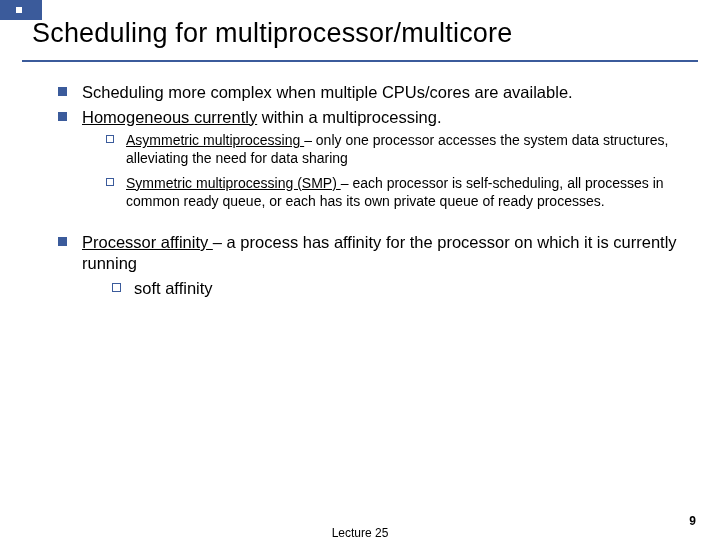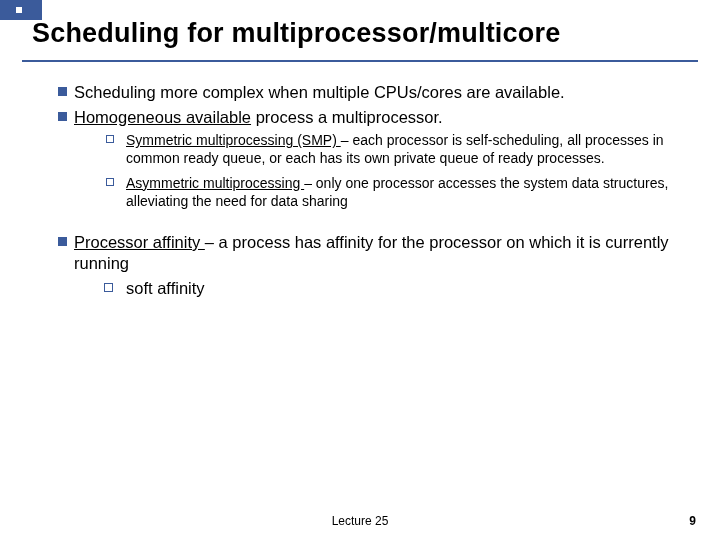--- a/index.html
+++ b/index.html
@@ -27,30 +27,30 @@
   .rule {
     position: absolute;
     top: 60px; left: 22px; right: 22px;
     height: 2px;
     background: #3b5b9b;
   }
   .title {
     position: absolute;
     top: 18px; left: 32px;
     font-size: 27px;
-    font-weight: 700;
+    font-weight: 400;
     letter-spacing: 0.2px;
   }
   .content {
     position: absolute;
     top: 82px; left: 58px; right: 30px;
     font-size: 16.5px;
     line-height: 1.25;
   }
-  .b1 { padding-left: 16px; position: relative; margin-bottom: 4px; }
+  .b1 { padding-left: 24px; position: relative; margin-bottom: 4px; }
   .b1 .mark {
     position: absolute; left: 0; top: 5px;
     width: 9px; height: 9px; background: #3b5b9b;
   }
   .sub {
     margin: 4px 0 10px 48px;
     font-size: 14px;
     line-height: 1.3;
   }
   .b2 { padding-left: 20px; position: relative; margin-bottom: 6px; }
@@ -63,21 +63,21 @@
     font-size: 16.5px;
   }
   .b3 { padding-left: 22px; position: relative; margin-bottom: 2px; line-height:1.35; }
   .b3 .mark {
     position: absolute; left: 0; top: 6px;
     width: 9px; height: 9px; border: 1.5px solid #3b5b9b; background: #fff;
   }
   .u { text-decoration: underline; }
   .footer {
     position: absolute;
-    bottom: 12px; left: 0; right: 0;
+    bottom: 0; left: 0; right: 0;
     text-align: center;
     font-size: 12px;
   }
   .pagenum {
     position: absolute;
     bottom: 12px; right: 24px;
     font-size: 12px;
     font-weight: bold;
   }
   .spacer { height: 12px; }
@@ -91,33 +91,33 @@
 
 <div class="content">
 
   <div class="b1">
     <div class="mark"></div>
     <span>Scheduling more complex when multiple CPUs/cores are available.</span>
   </div>
 
   <div class="b1">
     <div class="mark"></div>
-    <span class="u">Homogeneous available</span><span> process a multiprocessor.</span>
+    <span class="u">Homogeneous currently</span><span> within a multiprocessing.</span>
   </div>
 
 
 
   <div class="sub">
     <div class="b2">
       <div class="mark"></div>
-      <span class="u">Symmetric multiprocessing  (SMP) </span><span>– each processor is self-scheduling, all processes in common ready queue, or each has its own private queue of ready processes.</span>
+      <span class="u">Asymmetric multiprocessing </span><span>– only one processor accesses the system data structures, alleviating the need for data sharing</span>
     </div>
     <div class="b2">
       <div class="mark"></div>
-      <span class="u">Asymmetric multiprocessing </span><span>– only one processor accesses the system data structures, alleviating the need for data sharing</span>
+      <span class="u">Symmetric multiprocessing  (SMP) </span><span>– each processor is self-scheduling, all processes in common ready queue, or each has its own private queue of ready processes.</span>
     </div>
   </div>
 
   <div class="spacer"></div>
 
   <div class="b1">
     <div class="mark"></div>
     <span class="u">Processor affinity </span><span>– a process has affinity for the processor on which it is currently running</span>
     <div class="sub2">
       <div class="b3">

